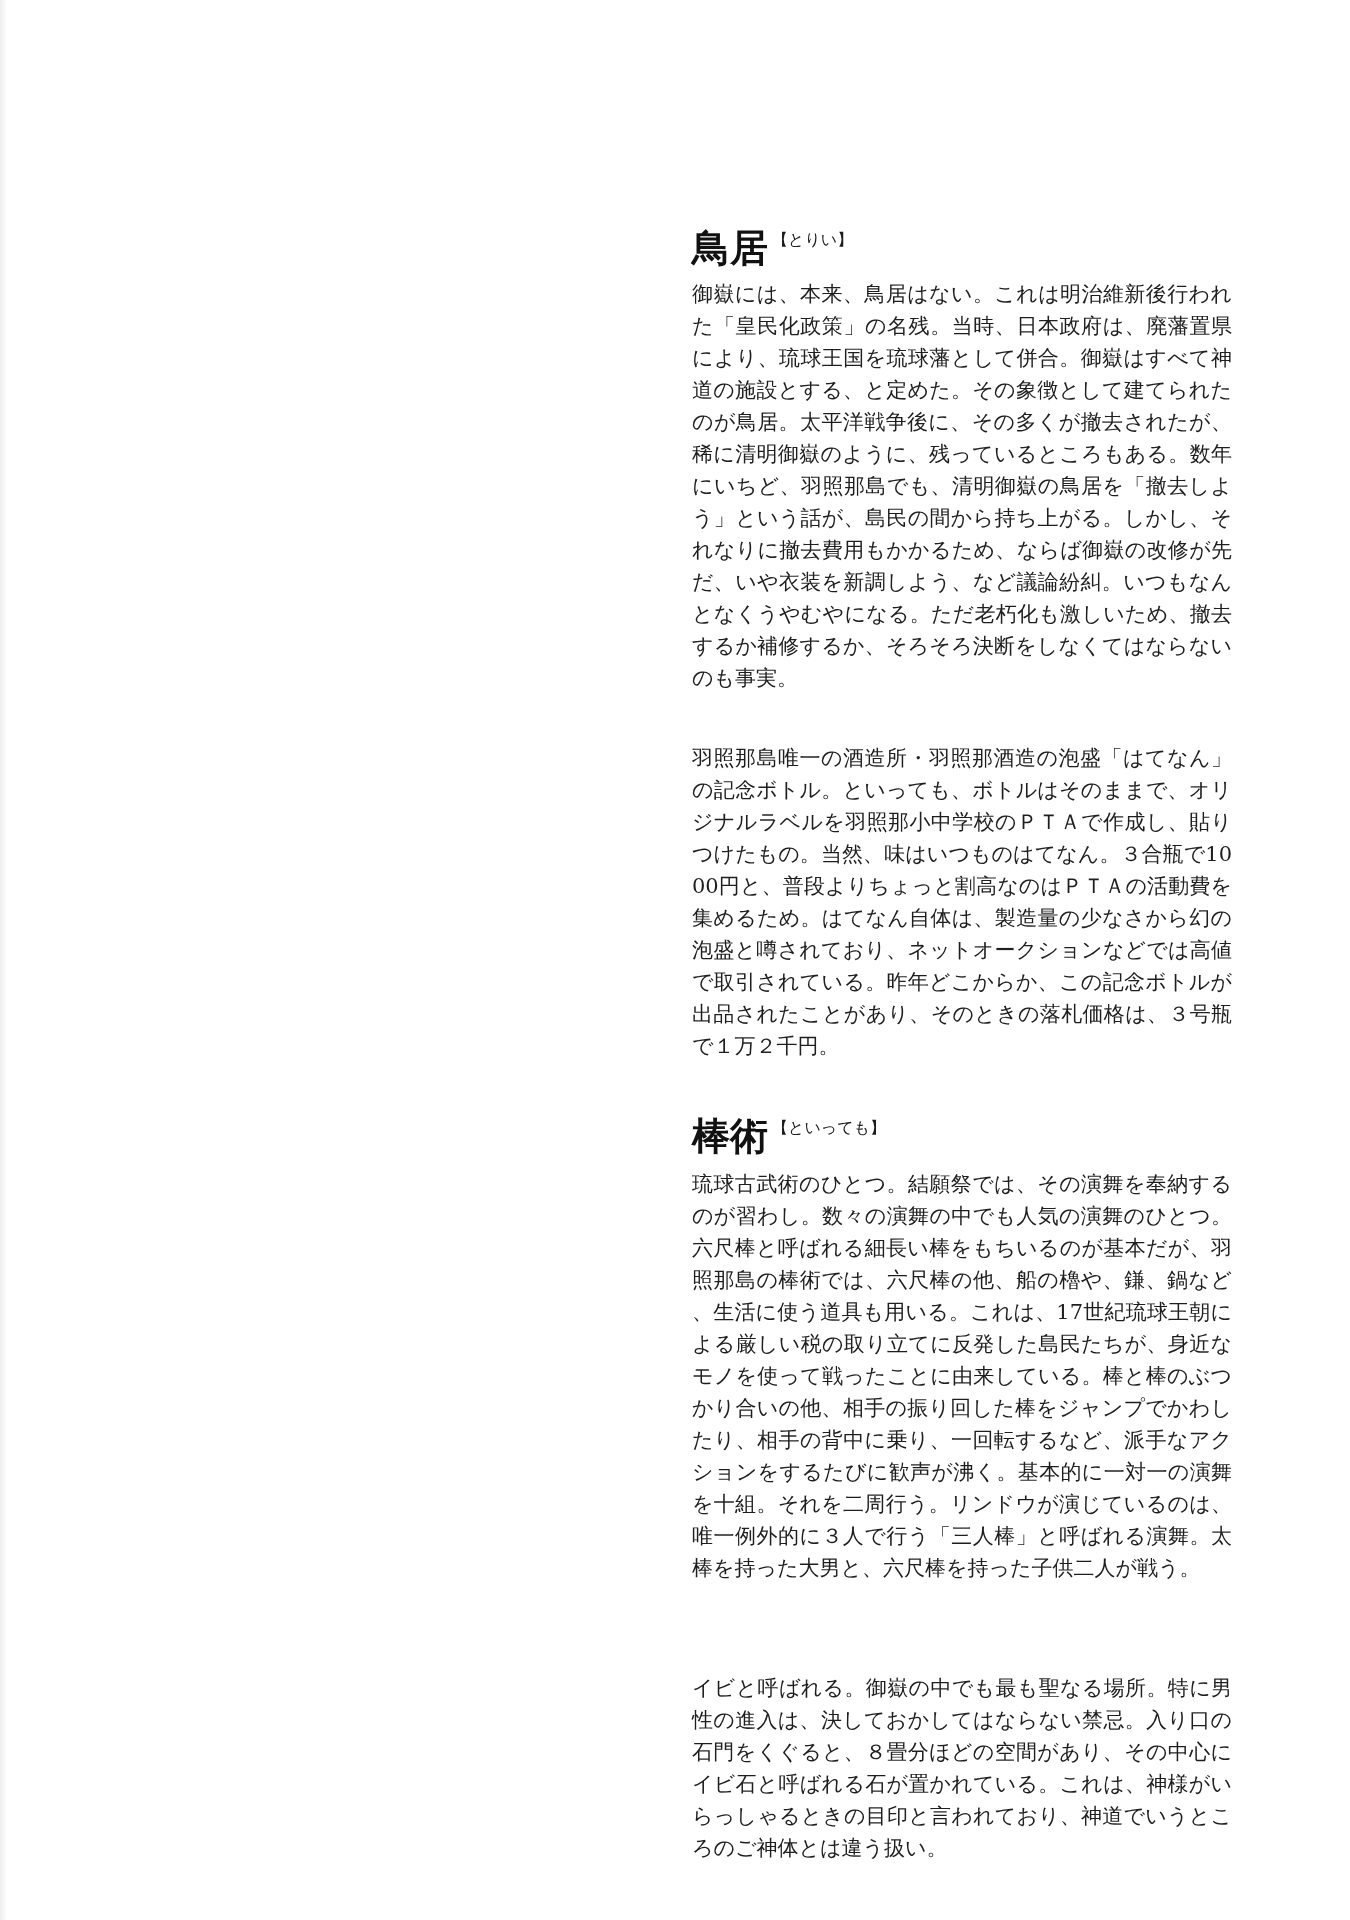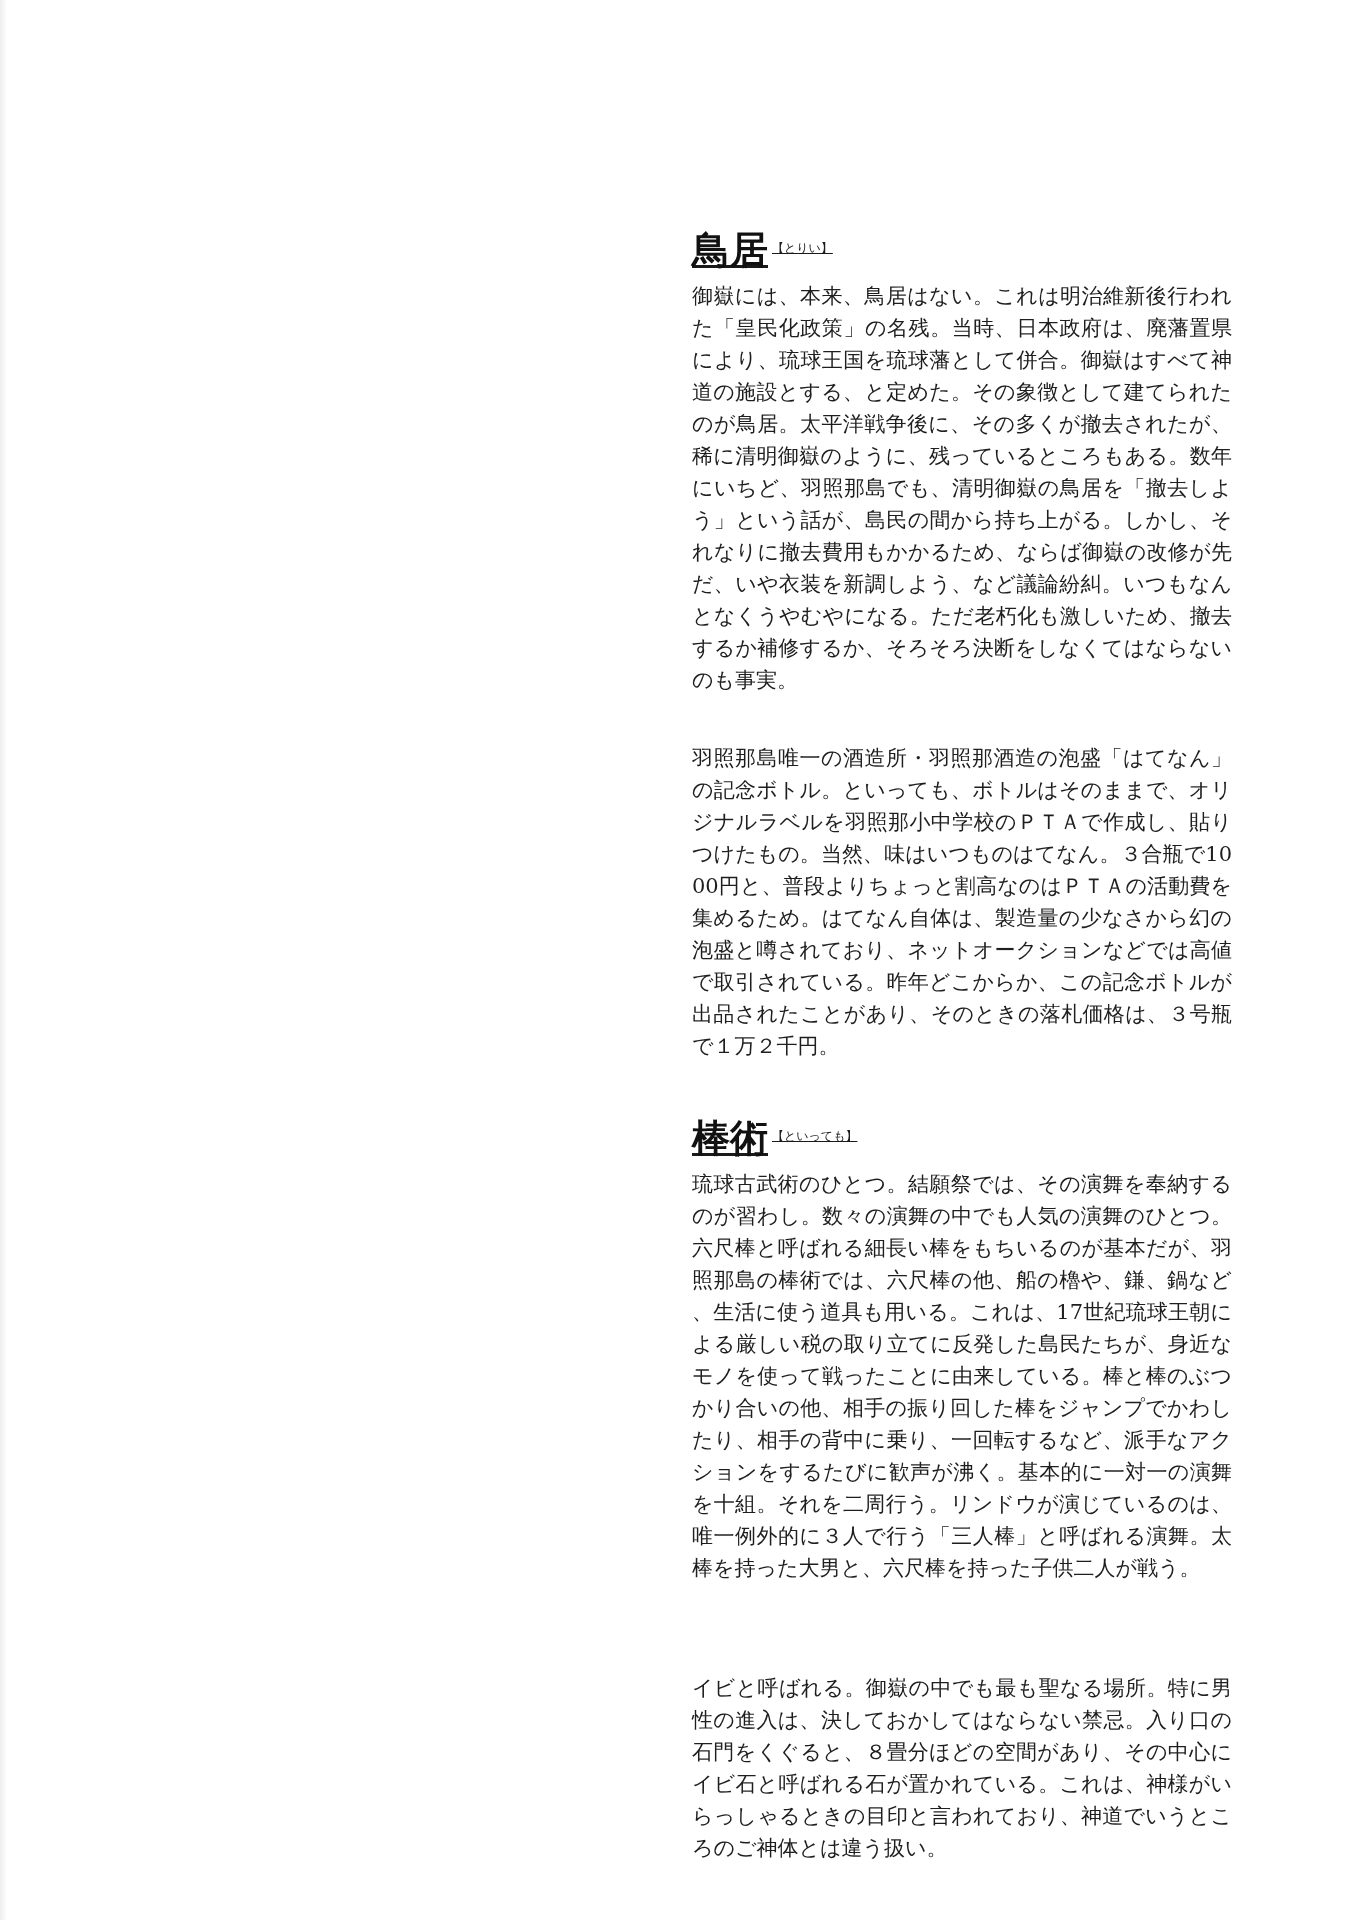--- a/index.html
+++ b/index.html
@@ -27,44 +27,43 @@
       position: absolute;
       left: 692px;
       top: 226px;
       width: 540px;
     }
     .entry {
       margin: 0 0 50px 0;
     }
     .entry-head {
       display: flex;
-      align-items: center;
+      align-items: flex-start;
       height: 48px;
       margin-bottom: 6px;
       white-space: nowrap;
-      text-decoration: underline;
     }
     .term {
       font-family: "DejaVu Serif", "Liberation Serif", serif;
       font-weight: bold;
       font-size: 38px;
       line-height: 44px;
       color: #111111;
       letter-spacing: 0;
     }
     .reading {
       font-family: "DejaVu Serif", "Liberation Serif", serif;
-      font-size: 12px;
+      font-size: 16px;
       line-height: 28px;
       margin-left: 4px;
       margin-bottom: 4px;
       color: #1a1a1a;
     }
     .body-text {
-      font-family: Liberation Sans, sans-serif;
+      font-family: Liberation Mono, monospace;
       font-size: 21px;
       line-height: 32px;
       color: #1e1e1e;
       text-align: justify;
       word-break: break-all;
       line-break: anywhere;
       margin: 0;
     }
     .entry.serif-body .body-text {
       font-family: "DejaVu Serif", "Liberation Serif", serif;

